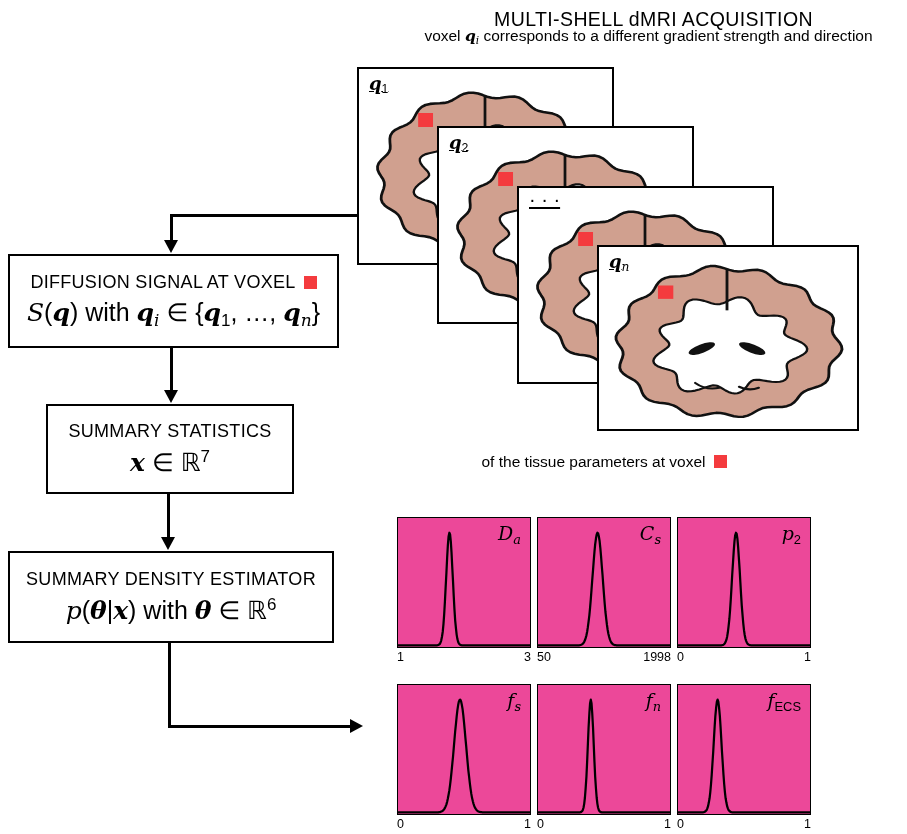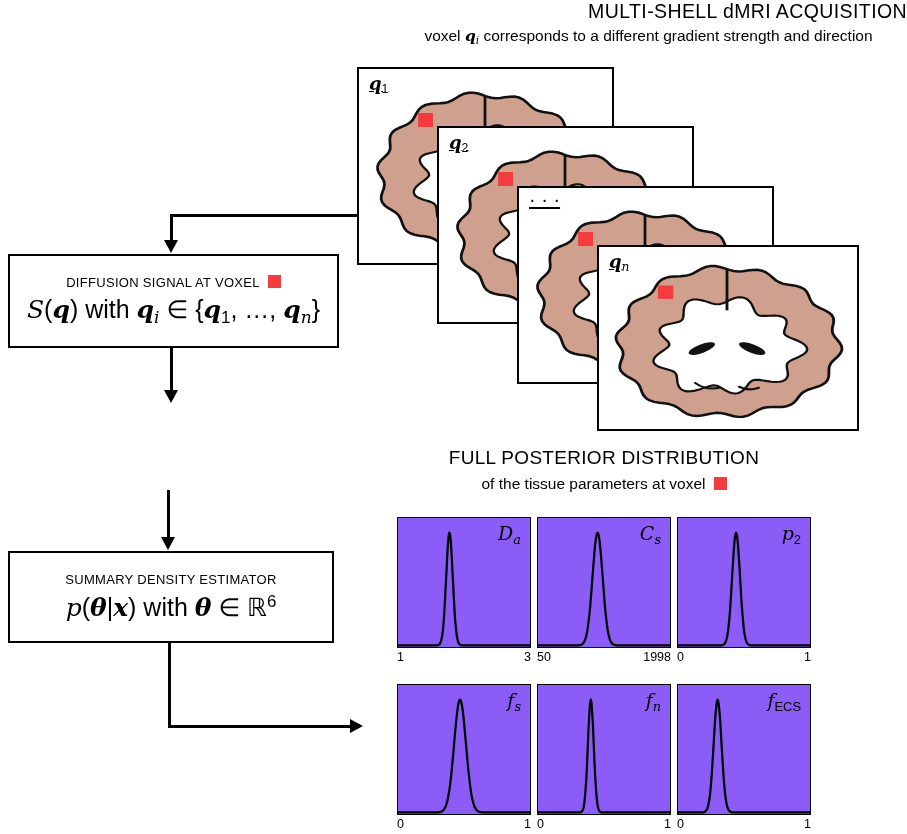--- a/index.html
+++ b/index.html
@@ -1,41 +1,41 @@
 <!DOCTYPE html>
 <html style="--accent: #f43b3e;"><head>
 <meta charset="utf-8">
 <style>
   html,body{margin:0;padding:0;background:#fff;}
   .stage{position:relative;width:907px;height:834px;background:#fff;overflow:hidden;
          font-family:"Liberation Sans",sans-serif;color:#000;}
 
   
-  .fig-title{position:absolute;left:400px;top:0px;width:507px;text-align:right;
+  .fig-title{position:absolute;left:400px;top:8px;width:507px;text-align:center;
              font-size:19.5px;letter-spacing:0.4px;}
   .fig-subtitle{position:absolute;left:390px;top:26px;width:517px;text-align:center;font-size:15.5px;}
 
   
   .rm{font-style:normal;}
   .it{font-family:"DejaVu Serif",serif;font-style:italic;}
   .bi{font-family:"DejaVu Serif",serif;font-style:italic;font-weight:bold;}
   .b{font-weight:normal;}
   .sub{font-size:0.68em;vertical-align:-0.28em;}
   .sup{font-size:0.68em;vertical-align:0.5em;}
 
   
   .panel{position:absolute;background:#fff;border:2.2px solid #000;}
   .panel-label{position:absolute;left:10px;top:4px;font-size:18px;z-index:6;text-decoration:underline;}
   .brain{position:absolute;}
 
   
   .flow-box{position:absolute;background:#fff;border:2.3px solid #000;
             display:flex;flex-direction:column;justify-content:center;align-items:center;
             gap:5px;text-align:center;z-index:5;}
-  .box-title{font-size:13px;letter-spacing:0.3px;}
+  .box-title{font-size:18px;letter-spacing:0.3px;}
   .box-formula{font-size:25px;}
   .voxel{display:inline-block;width:13px;height:13px;background:var(--accent,#f43b3e);
          margin-left:8px;vertical-align:-1px;}
 
   
   .hline,.vline{position:absolute;background:#000;z-index:4;}
   .hline{height:2.6px;}
   .vline{width:2.6px;}
   .ah-down{position:absolute;width:0;height:0;z-index:4;
            border-left:7px solid transparent;border-right:7px solid transparent;
@@ -44,21 +44,21 @@
             border-top:7px solid transparent;border-bottom:7px solid transparent;
             border-left:13px solid #000;}
 
   
   .post-header{position:absolute;left:397px;top:447px;width:414px;text-align:center;}
   .post-title{font-size:19px;letter-spacing:0.3px;}
   .post-subtitle{margin-top:6px;font-size:15.5px;}
 
   .plot-group{position:absolute;width:134px;height:152px;}
   .plot-box{position:relative;width:134px;height:131px;border:1.6px solid #000;
-            background:#8b5cf6;box-sizing:border-box;}
+            background:#ec4899;box-sizing:border-box;}
   .plot-label{position:absolute;top:4px;right:9px;font-size:19px;z-index:2;}
   .plot-svg{position:absolute;left:0;top:0;width:100%;height:100%;}
   .tick{position:absolute;top:133px;font-size:12.5px;}
   .tick-l{left:0;}
   .tick-r{right:0;text-align:right;}
 </style>
 </head>
 <body>
 
 <div class="stage">
@@ -126,35 +126,38 @@
   <div class="flow-box" style="left:8px;top:254px;width:327px;height:90px">
     <div class="box-title">
       <span>DIFFUSION SIGNAL AT VOXEL</span><span class="voxel"></span>
     </div>
     <div class="box-formula"><span class="it">S</span><span class="rm">(</span><span class="bi">q</span><span class="rm">)</span><span class="rm"> with </span><span class="bi">q</span><span class="it sub">i</span><span class="rm"> ∈ {</span><span class="bi">q</span><span class="sub">1</span><span class="rm">, …, </span><span class="bi">q</span><span class="it sub">n</span><span class="rm">}</span></div>
   </div>
 
   <div class="vline" style="left:170px;top:344px;height:46px"></div>
   <div class="ah-down" style="left:164px;top:390px"></div>
 
+  <div class="flow-box" style="left:46px;top:404px;width:244px;height:86px">
+    <div class="box-title">SUMMARY STATISTICS</div>
+    <div class="box-formula"><span class="bi">x</span><span class="rm"> ∈ ℝ</span><span class="sup">7</span></div>
+  </div>
 
   <div class="vline" style="left:167px;top:490px;height:47px"></div>
   <div class="ah-down" style="left:161px;top:537px"></div>
 
   <div class="flow-box" style="left:8px;top:551px;width:322px;height:88px">
     <div class="box-title">SUMMARY DENSITY ESTIMATOR</div>
     <div class="box-formula"><span class="it">p</span><span class="rm">(</span><span class="bi">θ</span><span class="rm">|</span><span class="bi">x</span><span class="rm">)</span><span class="rm"> with </span><span class="bi">θ</span><span class="rm"> ∈ ℝ</span><span class="sup">6</span></div>
   </div>
 
   <div class="vline" style="left:168px;top:639px;height:88px"></div>
   <div class="hline" style="left:168px;top:725px;width:182px"></div>
   <div class="ah-right" style="left:350px;top:719px"></div>
 
   <div class="post-header">
-    <div class="post-title">FULL POSTERIOR DISTRIBUTION</div>
     <div class="post-subtitle">
       <span>of the tissue parameters at voxel</span><span class="voxel"></span>
     </div>
   </div>
 
   <div class="plot-group" style="left:397px;top:517px">
     <div class="plot-box">
       <span class="plot-label"><span class="it">D</span><span class="it sub">a</span></span>
       <svg class="plot-svg" viewBox="0 0 130 127" preserveAspectRatio="none">
           <polyline points="0.0,125.4 0.7,125.4 1.4,125.4 2.2,125.4 2.9,125.4 3.6,125.4 4.3,125.4 5.1,125.4 5.8,125.4 6.5,125.4 7.2,125.4 7.9,125.4 8.7,125.4 9.4,125.4 10.1,125.4 10.8,125.4 11.6,125.4 12.3,125.4 13.0,125.4 13.7,125.4 14.4,125.4 15.2,125.4 15.9,125.4 16.6,125.4 17.3,125.4 18.1,125.4 18.8,125.4 19.5,125.4 20.2,125.4 20.9,125.4 21.7,125.4 22.4,125.4 23.1,125.4 23.8,125.4 24.6,125.4 25.3,125.4 26.0,125.4 26.7,125.4 27.4,125.4 28.2,125.4 28.9,125.4 29.6,125.4 30.3,125.4 31.1,125.4 31.8,125.4 32.5,125.4 33.2,125.4 33.9,125.4 34.7,125.4 35.4,125.4 36.1,125.4 36.8,125.4 37.6,125.4 38.3,125.3 39.0,125.2 39.7,125.0 40.4,124.6 41.2,123.9 41.9,122.6 42.6,120.4 43.3,116.9 44.1,111.7 44.8,104.3 45.5,94.5 46.2,82.4 46.9,68.5 47.7,53.6 48.4,39.2 49.1,26.9 49.8,18.3 50.6,14.5 51.3,16.1 52.0,22.9 52.7,33.9 53.4,47.7 54.2,62.6 54.9,77.0 55.6,90.0 56.3,100.7 57.1,109.0 57.8,115.0 58.5,119.2 59.2,121.8 59.9,123.5 60.7,124.4 61.4,124.9 62.1,125.2 62.8,125.3 63.6,125.4 64.3,125.4 65.0,125.4 65.7,125.4 66.4,125.4 67.2,125.4 67.9,125.4 68.6,125.4 69.3,125.4 70.1,125.4 70.8,125.4 71.5,125.4 72.2,125.4 72.9,125.4 73.7,125.4 74.4,125.4 75.1,125.4 75.8,125.4 76.6,125.4 77.3,125.4 78.0,125.4 78.7,125.4 79.4,125.4 80.2,125.4 80.9,125.4 81.6,125.4 82.3,125.4 83.1,125.4 83.8,125.4 84.5,125.4 85.2,125.4 85.9,125.4 86.7,125.4 87.4,125.4 88.1,125.4 88.8,125.4 89.6,125.4 90.3,125.4 91.0,125.4 91.7,125.4 92.4,125.4 93.2,125.4 93.9,125.4 94.6,125.4 95.3,125.4 96.1,125.4 96.8,125.4 97.5,125.4 98.2,125.4 98.9,125.4 99.7,125.4 100.4,125.4 101.1,125.4 101.8,125.4 102.6,125.4 103.3,125.4 104.0,125.4 104.7,125.4 105.4,125.4 106.2,125.4 106.9,125.4 107.6,125.4 108.3,125.4 109.1,125.4 109.8,125.4 110.5,125.4 111.2,125.4 111.9,125.4 112.7,125.4 113.4,125.4 114.1,125.4 114.8,125.4 115.6,125.4 116.3,125.4 117.0,125.4 117.7,125.4 118.4,125.4 119.2,125.4 119.9,125.4 120.6,125.4 121.3,125.4 122.1,125.4 122.8,125.4 123.5,125.4 124.2,125.4 124.9,125.4 125.7,125.4 126.4,125.4 127.1,125.4 127.8,125.4 128.6,125.4 129.3,125.4 130.0,125.4" fill="none" stroke="#000" stroke-width="2.2" stroke-linejoin="round"></polyline>

